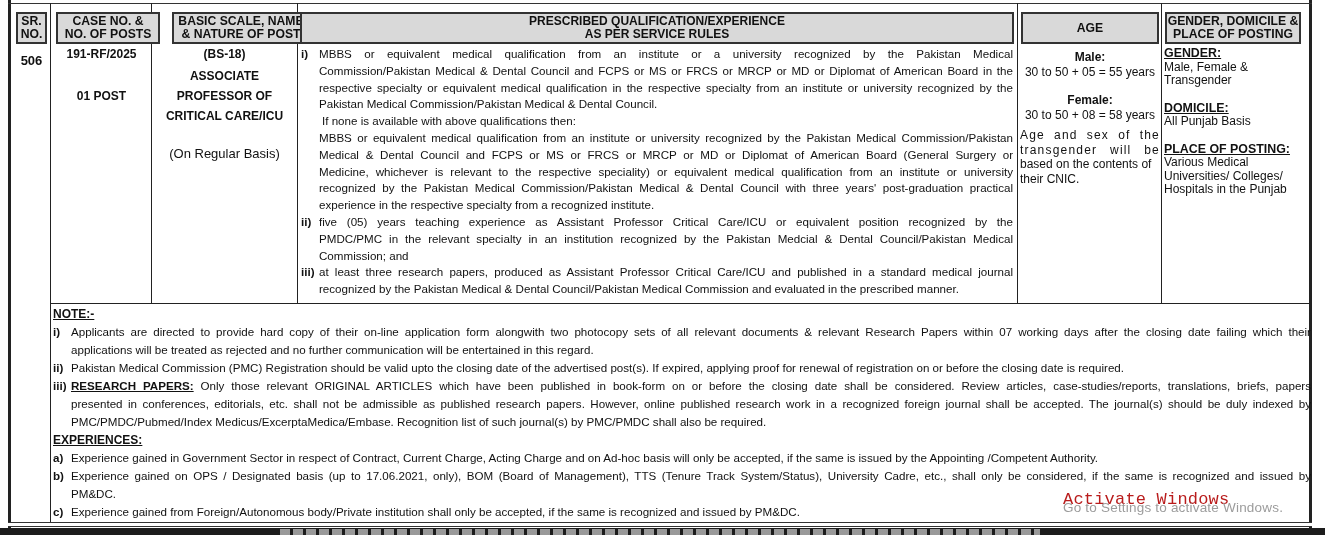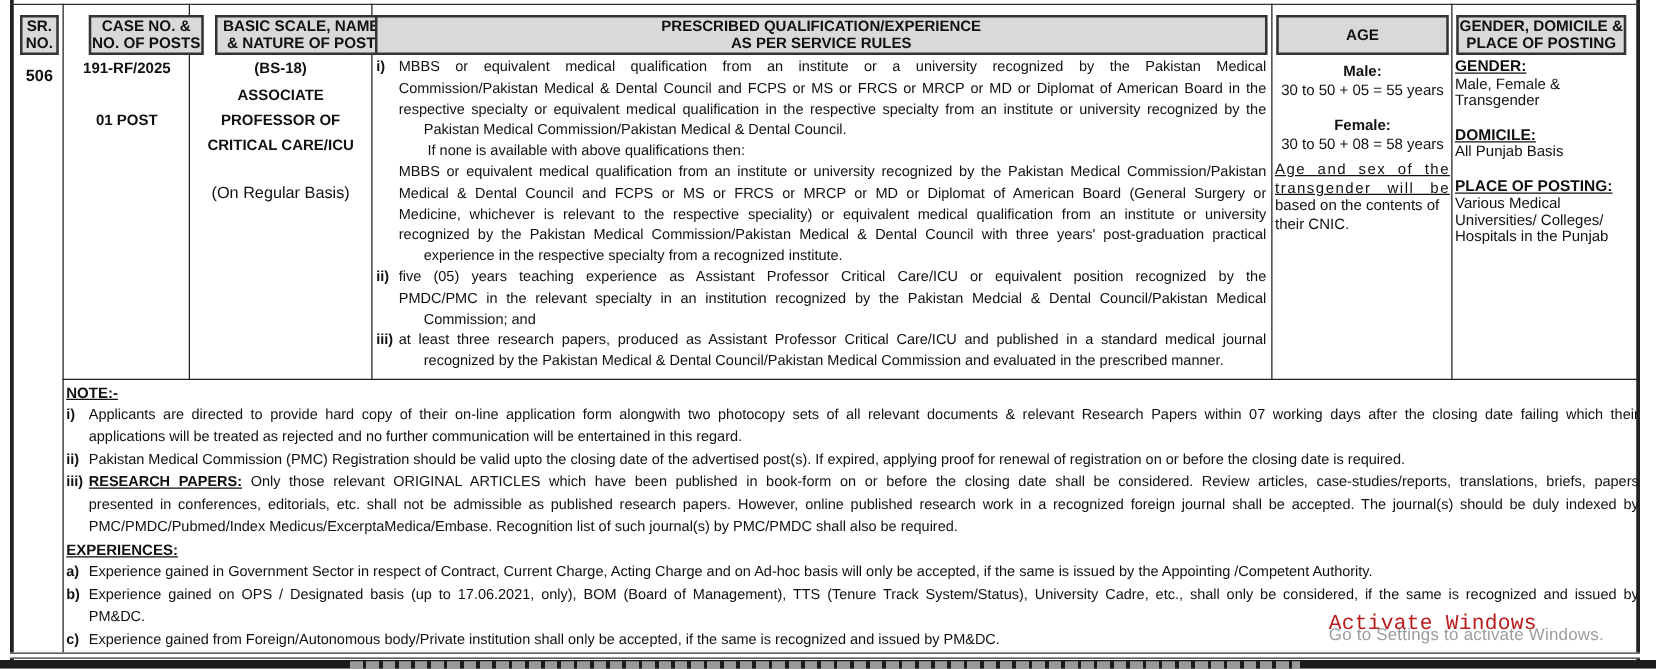--- a/index.html
+++ b/index.html
@@ -16,28 +16,28 @@
   .hline { position: absolute; height: 0; border-top: 1.5px solid #222; }
 
   
   .hbox { position: absolute; background: #d9d9d9; border: 2px solid #333; box-sizing: border-box;
           font-weight: bold; font-size: 12.2px; line-height: 13px; color: #111;
           display: flex; flex-direction: column; justify-content: center; align-items: center; }
 
   .t { position: absolute; font-size: 12px; line-height: 16.4px; white-space: nowrap; }
   .b { font-weight: bold; }
   .c { text-align: center; }
-  .j { text-align: justify; text-align-last: justify; white-space: normal; text-decoration: underline; }
+  .j { text-align: justify; text-align-last: justify; white-space: normal; }
   .u { text-decoration: underline; font-weight: bold; }
 
   .qual { position: absolute; left: 301px; top: 46px; width: 712px; font-size: 11.6px; line-height: 16.8px; }
   .qual .row { position: relative; padding-left: 18px; }
   .qual .num { position: absolute; left: 0; top: 0; font-weight: bold; }
   .qual .line { display: block; text-align: justify; text-align-last: justify; white-space: nowrap; overflow: hidden; }
-  .qual .line.last { text-align-last: left; margin-left: 20px; }
+  .qual .line.last { text-align-last: left; }
 
   .notes { position: absolute; left: 53px; top: 305px; width: 1258px; font-size: 11.6px; line-height: 18px; }
   .notes .row { position: relative; padding-left: 18px; }
   .notes .num { position: absolute; left: 0; top: 0; font-weight: bold; }
   .notes .line { display: block; text-align: justify; text-align-last: justify; white-space: nowrap; overflow: hidden; }
   .notes .line.last { text-align-last: left; }
   .notes .head { font-weight: bold; text-decoration: underline; font-size: 12px; }
 
   .age { position: absolute; left: 1020px; top: 50px; width: 140px; font-size: 12px; line-height: 14.5px; }
   .gender { position: absolute; left: 1164px; top: 47px; width: 150px; font-size: 12px; line-height: 13.5px; }
@@ -62,21 +62,21 @@
 <div class="vcol" style="left:151px;"></div>
 <div class="vcol" style="left:297px;"></div>
 <div class="vcol" style="left:1017px;"></div>
 <div class="vcol" style="left:1161px;"></div>
 <div class="hline" style="left:50px; top:303px; width:1262px;"></div>
 
 <div class="hbox" style="left:16px; top:12px; width:31px; height:32px;">
   <span>SR.</span>
   <span>NO.</span>
 </div>
-<div class="hbox" style="left:71px; top:12px; width:92px; height:32px;">
+<div class="hbox" style="left:56px; top:12px; width:104px; height:32px;">
   <span>CASE NO. &amp;</span>
   <span>NO. OF POSTS</span>
 </div>
 <div class="hbox" style="left:172px; top:12px; width:138px; height:32px;">
   <span>BASIC SCALE, NAME</span>
   <span>&amp; NATURE OF POST</span>
 </div>
 <div class="hbox" style="left:300px; top:12px; width:714px; height:32px; font-size:12px;">
   <span>PRESCRIBED QUALIFICATION/EXPERIENCE</span>
   <span>AS PER SERVICE RULES</span>

